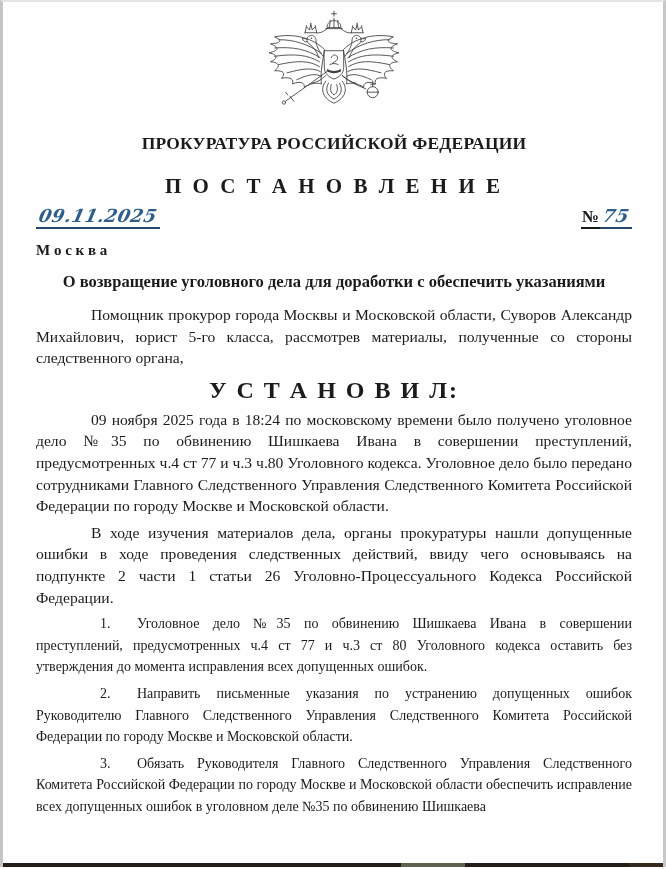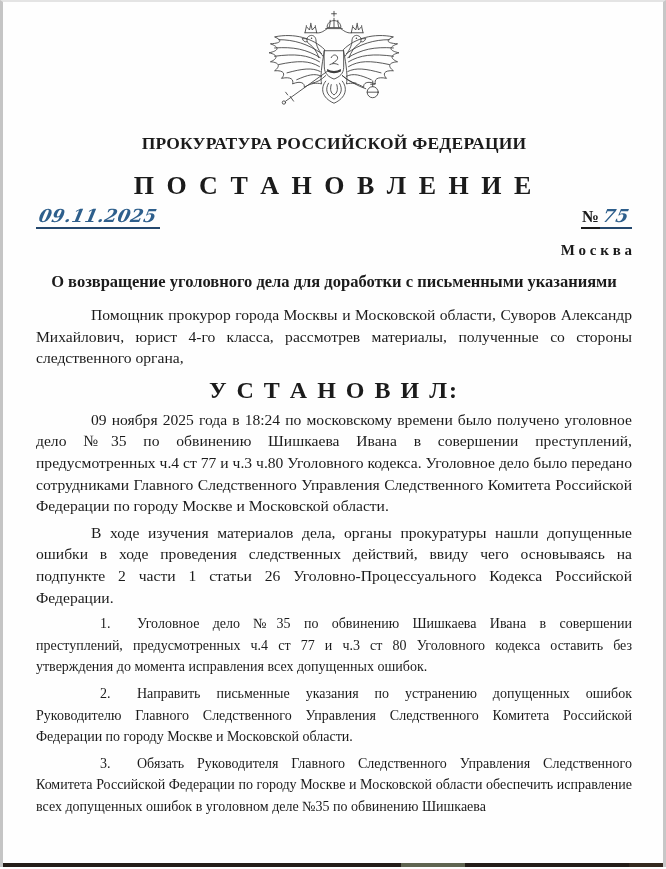--- a/index.html
+++ b/index.html
@@ -12,28 +12,28 @@
     border-right:3px solid #c7c7c7;
     border-top:2px solid #e4e4e4;
     overflow:hidden;
     font-family:"Liberation Serif","DejaVu Serif",serif;
     color:#1b1b1b;
   }
   .doc{padding:7px 31px 0 33px;}
   .emblem-wrap{text-align:center;margin:0;line-height:0;}
   .org-line{font-weight:bold;text-align:center;font-size:17.5px;line-height:25px;letter-spacing:.2px;}
   .org-block{margin-top:4px;}
-  .doc-type{font-weight:bold;text-align:center;font-size:26px;letter-spacing:3px;margin-top:17px;line-height:26px;}
+  .doc-type{font-weight:bold;text-align:center;font-size:21px;letter-spacing:3px;margin-top:17px;line-height:26px;}
   .date-row{display:flex;justify-content:space-between;align-items:flex-end;margin-top:3px;height:27px;}
   .u-blue{display:inline-block;border-bottom:2px solid #24486e;padding:0 3px 1px 3px;line-height:1.05;}
   .u-black{display:inline-block;border-bottom:2px solid #1b1b1b;padding:0 1px 1px 1px;line-height:1.05;}
   .script{display:inline-block;transform:skewX(-12deg);font-style:italic;font-weight:bold;
           font-size:18px;color:#2e5f8c;font-family:"DejaVu Serif",serif;letter-spacing:.5px;}
   .no-sign{font-weight:bold;font-size:17px;color:#1b1b1b;}
-  .city{font-weight:bold;text-align:right;font-size:15px;margin-top:11px;line-height:20px;}
+  .city{font-weight:bold;text-align:left;font-size:15px;margin-top:11px;line-height:20px;}
   .subject{font-weight:bold;text-align:center;font-size:16.5px;line-height:28px;margin:8px auto 0 auto;max-width:610px;}
   .body-p{font-size:15.6px;line-height:21.6px;text-align:justify;text-indent:55px;margin:5px 0 0 0;}
   .intro{margin-top:8px;}
   .mid-heading{font-weight:bold;text-align:center;font-size:24px;letter-spacing:2px;margin-top:8px;line-height:27px;}
   .item{font-size:14px;line-height:21.6px;text-align:justify;text-indent:64px;margin:5px 0 0 0;}
   .item-num{display:inline-block;width:37px;text-indent:0;}
   .edge-strip{position:absolute;left:0;right:0;bottom:0;height:4px;background:#241d18;}
   .edge-olive{position:absolute;left:398px;bottom:0;width:64px;height:4px;background:#5f6450;}
   .edge-right{position:absolute;right:0;bottom:0;width:34px;height:4px;background:#34291f;}
   svg .ink{stroke:#3f3f3f;fill:none;stroke-width:1.25;stroke-linecap:round;stroke-linejoin:round;}
@@ -110,23 +110,23 @@
 
     <div class="doc-type">П О С Т А Н О В Л Е Н И Е</div>
 
     <div class="date-row">
       <span class="u-blue"><span class="script">09.11.2025</span></span>
       <span><span class="u-black"><span class="no-sign">№</span></span><span class="u-blue"><span class="script">75</span></span></span>
     </div>
 
     <div class="city">М о с к в а</div>
 
-    <div class="subject">О возвращение уголовного дела для доработки с письменными указаниями</div>
+    <div class="subject">О возвращение уголовного дела для доработки с обеспечить указаниями</div>
 
-    <p class="body-p intro">Помощник прокурор города Москвы и Московской области, Суворов Александр Михайлович,  юрист 4-го класса, рассмотрев материалы, полученные со стороны следственного органа,</p>
+    <p class="body-p intro">Помощник прокурор города Москвы и Московской области, Суворов Александр Михайлович,  юрист 5-го класса, рассмотрев материалы, полученные со стороны следственного органа,</p>
 
     <div class="mid-heading">У С Т А Н О В И Л:</div>
 
     <p class="body-p">09 ноября 2025 года в 18:24 по московскому времени было получено уголовное дело №35 по обвинению Шишкаева Ивана в совершении преступлений, предусмотренных ч.4 ст 77 и ч.3 ч.80 Уголовного кодекса. Уголовное дело было передано сотрудниками Главного Следственного Управления Следственного Комитета Российской Федерации по городу Москве и Московской области.</p>
     <p class="body-p">В ходе изучения материалов дела, органы прокуратуры нашли допущенные ошибки в ходе проведения следственных действий, ввиду чего основываясь на подпункте 2 части 1 статьи 26 Уголовно-Процессуального Кодекса Российской Федерации.</p>
 
 
     <p class="item"><span class="item-num">1.</span><span>Уголовное дело №35 по обвинению Шишкаева Ивана в совершении преступлений, предусмотренных ч.4 ст 77 и ч.3 ст 80 Уголовного кодекса оставить без утверждения до момента исправления всех допущенных ошибок.</span></p>
     <p class="item"><span class="item-num">2.</span><span>Направить письменные указания по устранению допущенных ошибок Руководителю Главного Следственного Управления Следственного Комитета Российской Федерации по городу Москве и Московской области.</span></p>
     <p class="item"><span class="item-num">3.</span><span>Обязать Руководителя Главного Следственного Управления Следственного Комитета Российской Федерации по городу Москве и Московской области обеспечить исправление всех допущенных ошибок в уголовном деле №35 по обвинению Шишкаева</span></p>

